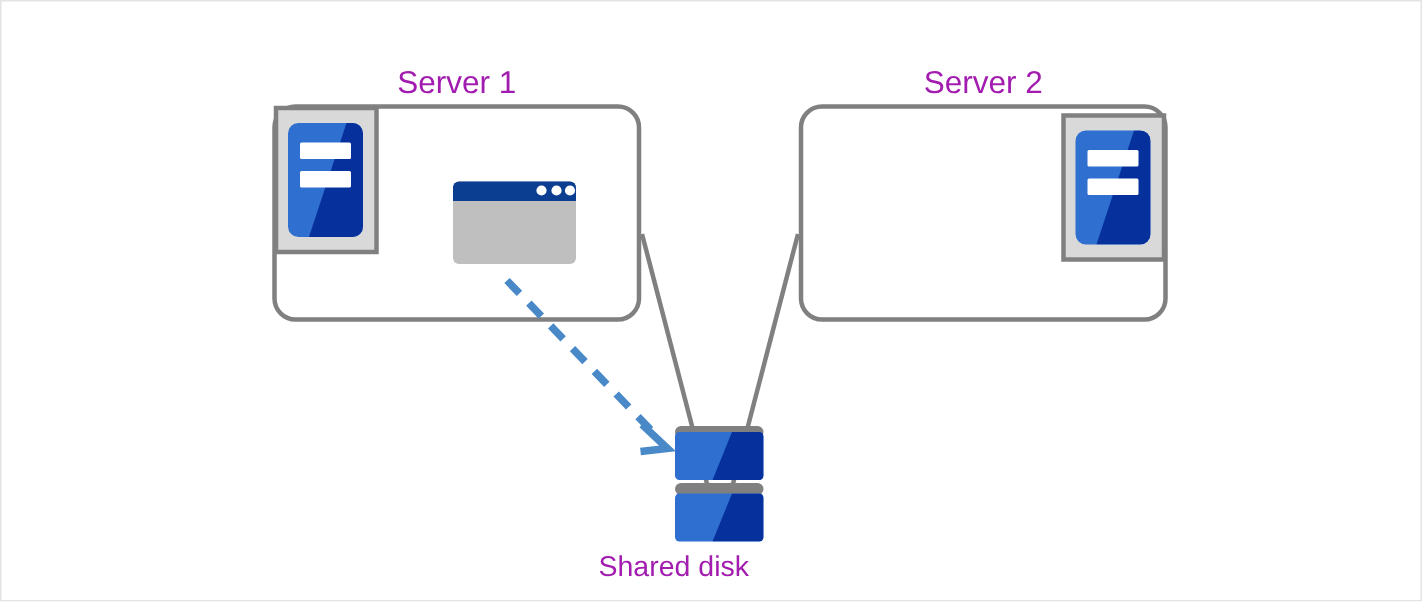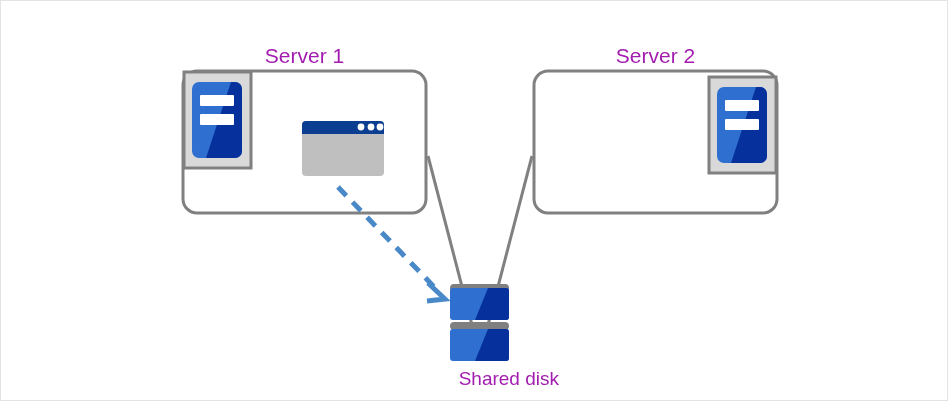--- a/index.html
+++ b/index.html
@@ -119,15 +119,15 @@
       <path d="M 337 186 L 438 291" stroke="#4a89c8" stroke-width="5" stroke-dasharray="12 9" fill="none" stroke-linecap="butt"></path>
       <path d="M 427 282 L 444 298 L 426 300" stroke="#4a89c8" stroke-width="5" fill="none" stroke-linejoin="miter" stroke-linecap="butt"></path>
     </g>
   </svg>
 
   <div class="lbl server-title" style="left:182px; top:44px; width:243px; text-align:center;">Server 1</div>
 
   <div class="lbl server-title" style="left:533px; top:44px; width:243px; text-align:center;">Server 2</div>
 
 
-  <div class="lbl disk-title" style="left:398px; top:368px; width:160px; text-align:right;">Shared disk</div>
+  <div class="lbl disk-title" style="left:398px; top:368px; width:160px; text-align:left;">Shared disk</div>
 
 </div>
 
 </body></html>

